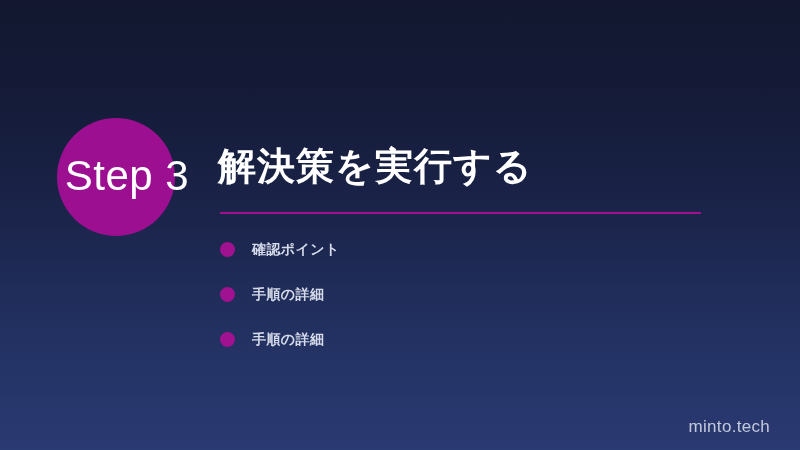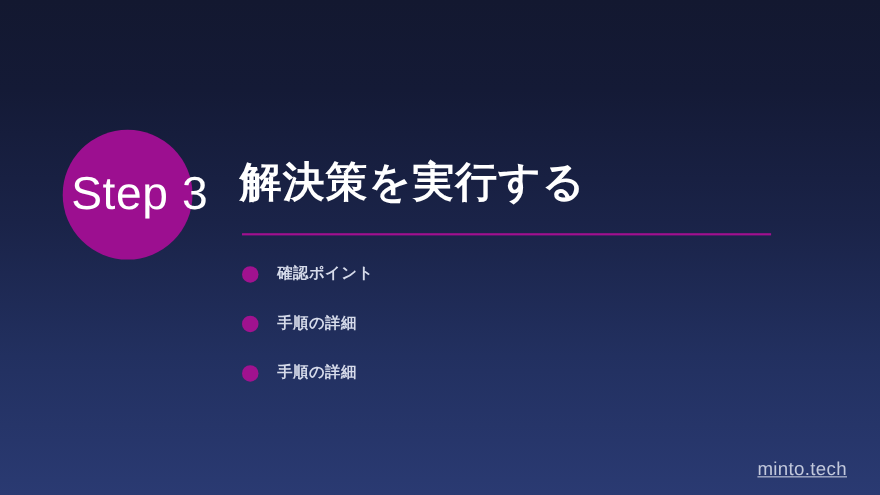--- a/index.html
+++ b/index.html
@@ -118,21 +118,20 @@
   
   .footer-brand {
     position: absolute;
     right: 30px;
     bottom: 13px;
     font-size: 17px;
     line-height: 20px;
     letter-spacing: 0.3px;
     color: #c3c9dc;
     white-space: nowrap;
-    text-decoration: underline;
   }
 </style>
 </head>
 <body>
 
 <div class="slide">
 
   <div class="step-circle"></div>
 
   <div class="step-label">Step 3</div>

